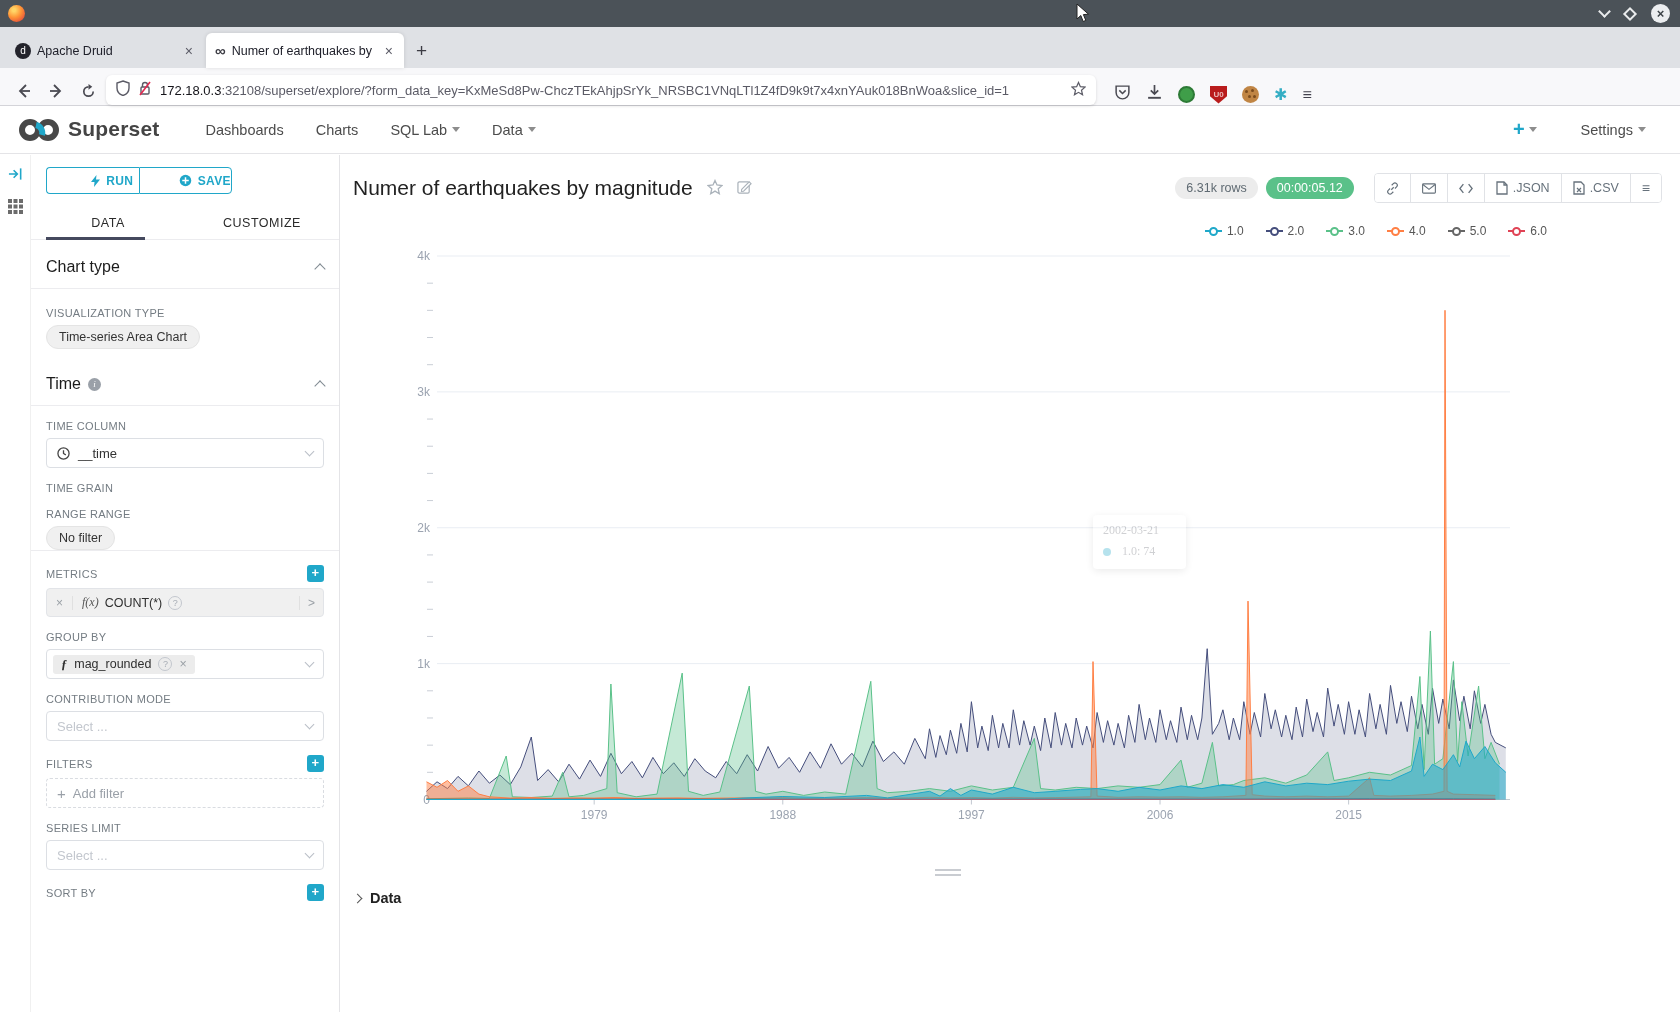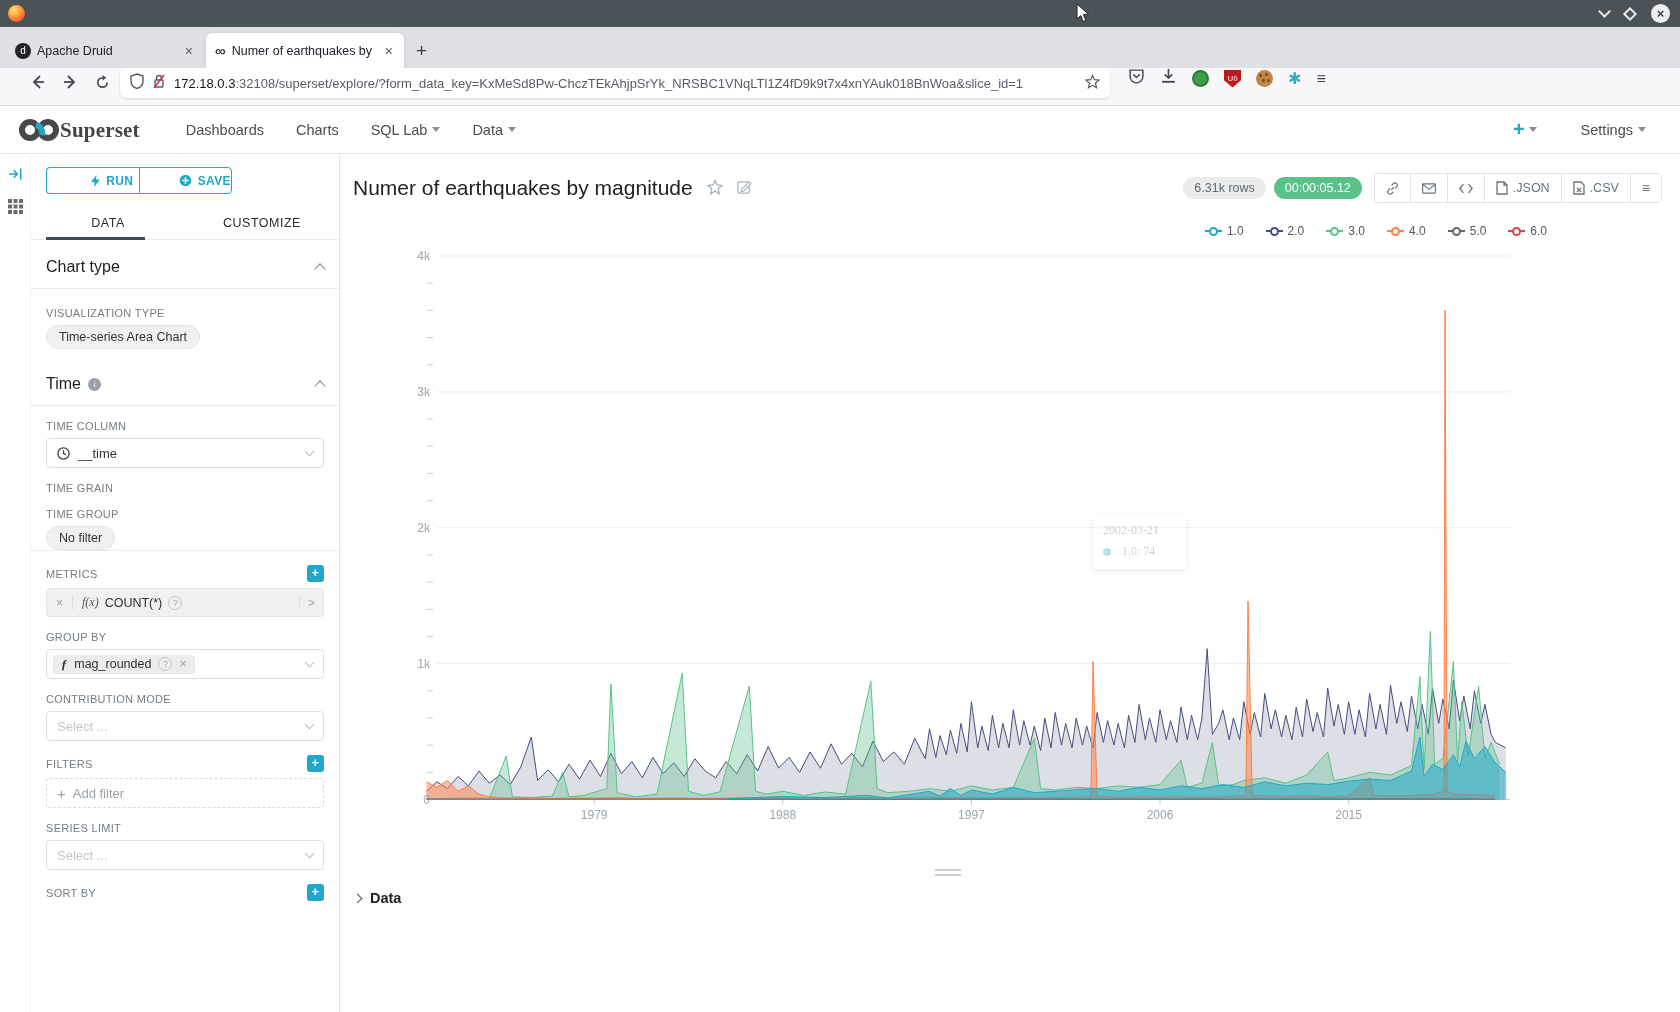--- a/index.html
+++ b/index.html
@@ -17,36 +17,36 @@
 
   .tabbar { height:41px; background:#dfe1e5; display:flex; align-items:flex-end; padding:0 6px; gap:2px; }
   .tab { height:35px; width:198px; display:flex; align-items:center; padding:0 9px; border-radius:6px 6px 0 0; color:#20212b; font-size:12.5px; }
   .tab.active { background:#fff; box-shadow:0 0 4px rgba(0,0,0,.12); }
   .tab .tlabel { flex:1; white-space:nowrap; overflow:hidden; margin:0 6px; }
   .tab .tclose { color:#5b5b66; font-size:14px; padding:0 2px; }
   .fav-druid { width:16px; height:16px; border-radius:50%; background:#23232b; color:#fff; font-size:10px; display:flex; align-items:center; justify-content:center; }
   .fav-ss { font-weight:bold; color:#3b3b43; font-size:15px; line-height:16px; }
   .newtab { color:#3c3c44; font-size:19px; padding:0 10px 6px 10px; }
 
-  .urlbar { height:38px; background:#f8f8fa; border-bottom:1px solid #d4d4d9; display:flex; align-items:flex-start; padding:0 24px; gap:4px; }
+  .urlbar { height:38px; background:#f8f8fa; border-bottom:1px solid #d4d4d9; display:flex; align-items:flex-end; padding:0 10px; gap:4px; }
   .navbtn { width:28px; height:28px; display:flex; align-items:center; justify-content:center; color:#4a4a52; font-size:15px; }
   .urlfield { flex:0 0 990px; height:30px; background:#fff; border-radius:6px; box-shadow:0 1px 3px rgba(0,0,0,.14); display:flex; align-items:center; padding:0 10px; gap:8px; }
   .urltext { flex:1; font-size:13px; color:#5b5b66; white-space:nowrap; overflow:hidden; }
   .urltext b { color:#15141a; font-weight:normal; }
   .tb-icons { display:flex; align-items:center; gap:15px; margin-left:14px; }
   .orb-green { width:17px; height:17px; border-radius:50%; background:#3f9e49; border:2px solid #2d7a36; }
   .shield-red { width:17px; height:18px; background:#b91c1c; clip-path:polygon(0 0,100% 0,100% 60%,50% 100%,0 60%); display:flex; align-items:center; justify-content:center; color:#e9b8b8; font-size:8px; font-weight:bold; }
   .cookie { width:17px; height:17px; border-radius:50%; background:#c08544; position:relative; }
   .cookie i { position:absolute; width:3px; height:3px; border-radius:50%; background:#7a4c1e; }
   .burst { font-size:16px; color:#35aec4; }
   .hamb { color:#42414d; font-size:16px; letter-spacing:0; line-height:5px; }
 
   
   .ssnav { height:48px; border-bottom:1px solid #e4e4e7; display:flex; align-items:center; padding:0 18px; background:#fff; }
-  .ssbrand { display:flex; align-items:flex-end; margin-right:30px;font-family:Liberation Serif, serif; }
+  .ssbrand { display:flex; align-items:flex-start; gap:8px; margin-right:30px; }
   .ssbrand .brandtxt { font-size:21px; font-weight:bold; color:#444; letter-spacing:.2px; }
   .ssnav .nav-item { font-size:14.5px; color:#4c4c4c; margin:0 16px; display:flex; align-items:center; gap:5px; }
   .caret { width:0; height:0; border-left:4px solid transparent; border-right:4px solid transparent; border-top:5px solid #8d8d8d; }
   .ssnav .spacer { flex:1; }
   .plusnav { color:#20A7C9; font-size:20px; font-weight:bold; display:flex; align-items:center; gap:4px; margin-right:28px; }
 
   
   .content { position:absolute; top:155px; left:0; right:0; bottom:0; display:flex; }
   .rail { width:31px; border-right:1px solid #f0f0f0; padding-top:12px; display:flex; flex-direction:column; align-items:center; gap:14px; }
   .ctlpanel { width:309px; border-right:1px solid #e4e4e7; padding:12px 15px 0 15px; overflow:hidden; }
@@ -78,21 +78,21 @@
   .gpill { display:inline-flex; align-items:center; gap:7px; background:#ececec; border-radius:3px; padding:2px 8px; font-size:12.5px; color:#2f2f2f; }
   .dashedbox { border:1.5px dashed #d9dce1; border-radius:4px; height:30px; display:flex; align-items:center; padding:0 10px; color:#9aa0a8; font-size:13px; gap:7px; }
   .infoc { width:13px; height:13px; border-radius:50%; background:#9aa0a8; color:#fff; font-size:9px; font-style:italic; font-family:"Liberation Serif",serif; display:inline-flex; align-items:center; justify-content:center; margin-left:7px; }
 
   
   .chead { position:absolute; top:18px; left:13px; right:18px; display:flex; align-items:center; }
   .ctitle { font-size:21px; color:#222; }
   .hicon { color:#aab2ba; margin-left:14px; font-size:15px; }
   .badge-rows { margin-left:auto; background:#ececec; border-radius:12px; padding:4px 11px; font-size:12.5px; color:#5f6a72; }
   .badge-time { background:#5AC189; border-radius:12px; padding:4px 11px; font-size:12.5px; color:#fff; margin-left:8px; }
-  .btngroup { display:flex; margin-left:12px; border:1px solid #e0e2e6; border-radius:4px; overflow:hidden; }
+  .btngroup { display:flex; margin-left:20px; border:1px solid #e0e2e6; border-radius:4px; overflow:hidden; }
   .gbtn { padding:6px 11px; font-size:12.5px; color:#67727c; border-right:1px solid #e0e2e6; display:flex; align-items:center; gap:5px; background:#fff; }
   .gbtn:last-child { border-right:none; }
   .legend { position:absolute; top:69px; right:133px; display:flex; gap:22px; align-items:center; }
   .litem { display:flex; align-items:center; gap:5px; font-size:12px; color:#565656; }
   .lmark { position:relative; width:17px; height:9px; }
   .lmark .lln { position:absolute; top:3.5px; left:0; right:0; height:2px; }
   .lmark .lrng { position:absolute; left:4px; top:0; width:9px; height:9px; border-radius:50%; border:2px solid; background:#fff; }
 
   
   .ttip { position:absolute; left:753px; top:360px; width:93px; height:54px; background:#fff; border-radius:4px; box-shadow:0 2px 8px rgba(0,0,0,.25); opacity:.32; padding:8px 10px;font-family:Liberation Serif, serif; }
@@ -299,21 +299,21 @@
       <svg width="13" height="13" viewBox="0 0 14 14" style="margin-right:8px">
           <circle cx="7" cy="7" r="6" fill="none" stroke="#444" stroke-width="1.4"></circle>
           <path d="M7 3.5 V7 L9.5 8.5" fill="none" stroke="#444" stroke-width="1.4"></path>
         </svg>
       <span>__time</span>
       <span class="chevd"></span>
     </div>
 
     <div class="flabel">TIME GRAIN</div>
 
-    <div class="flabel">TIME GROUP</div>
+    <div class="flabel">RANGE RANGE</div>
     <span class="pill">No filter</span>
 
     <div class="sect-rule"></div>
 
     <div class="flabel">
         <span>METRICS</span>
         <span class="plusbtn">+</span>
       </div>
     <div class="metricbox">
       <span class="mx">×</span>

